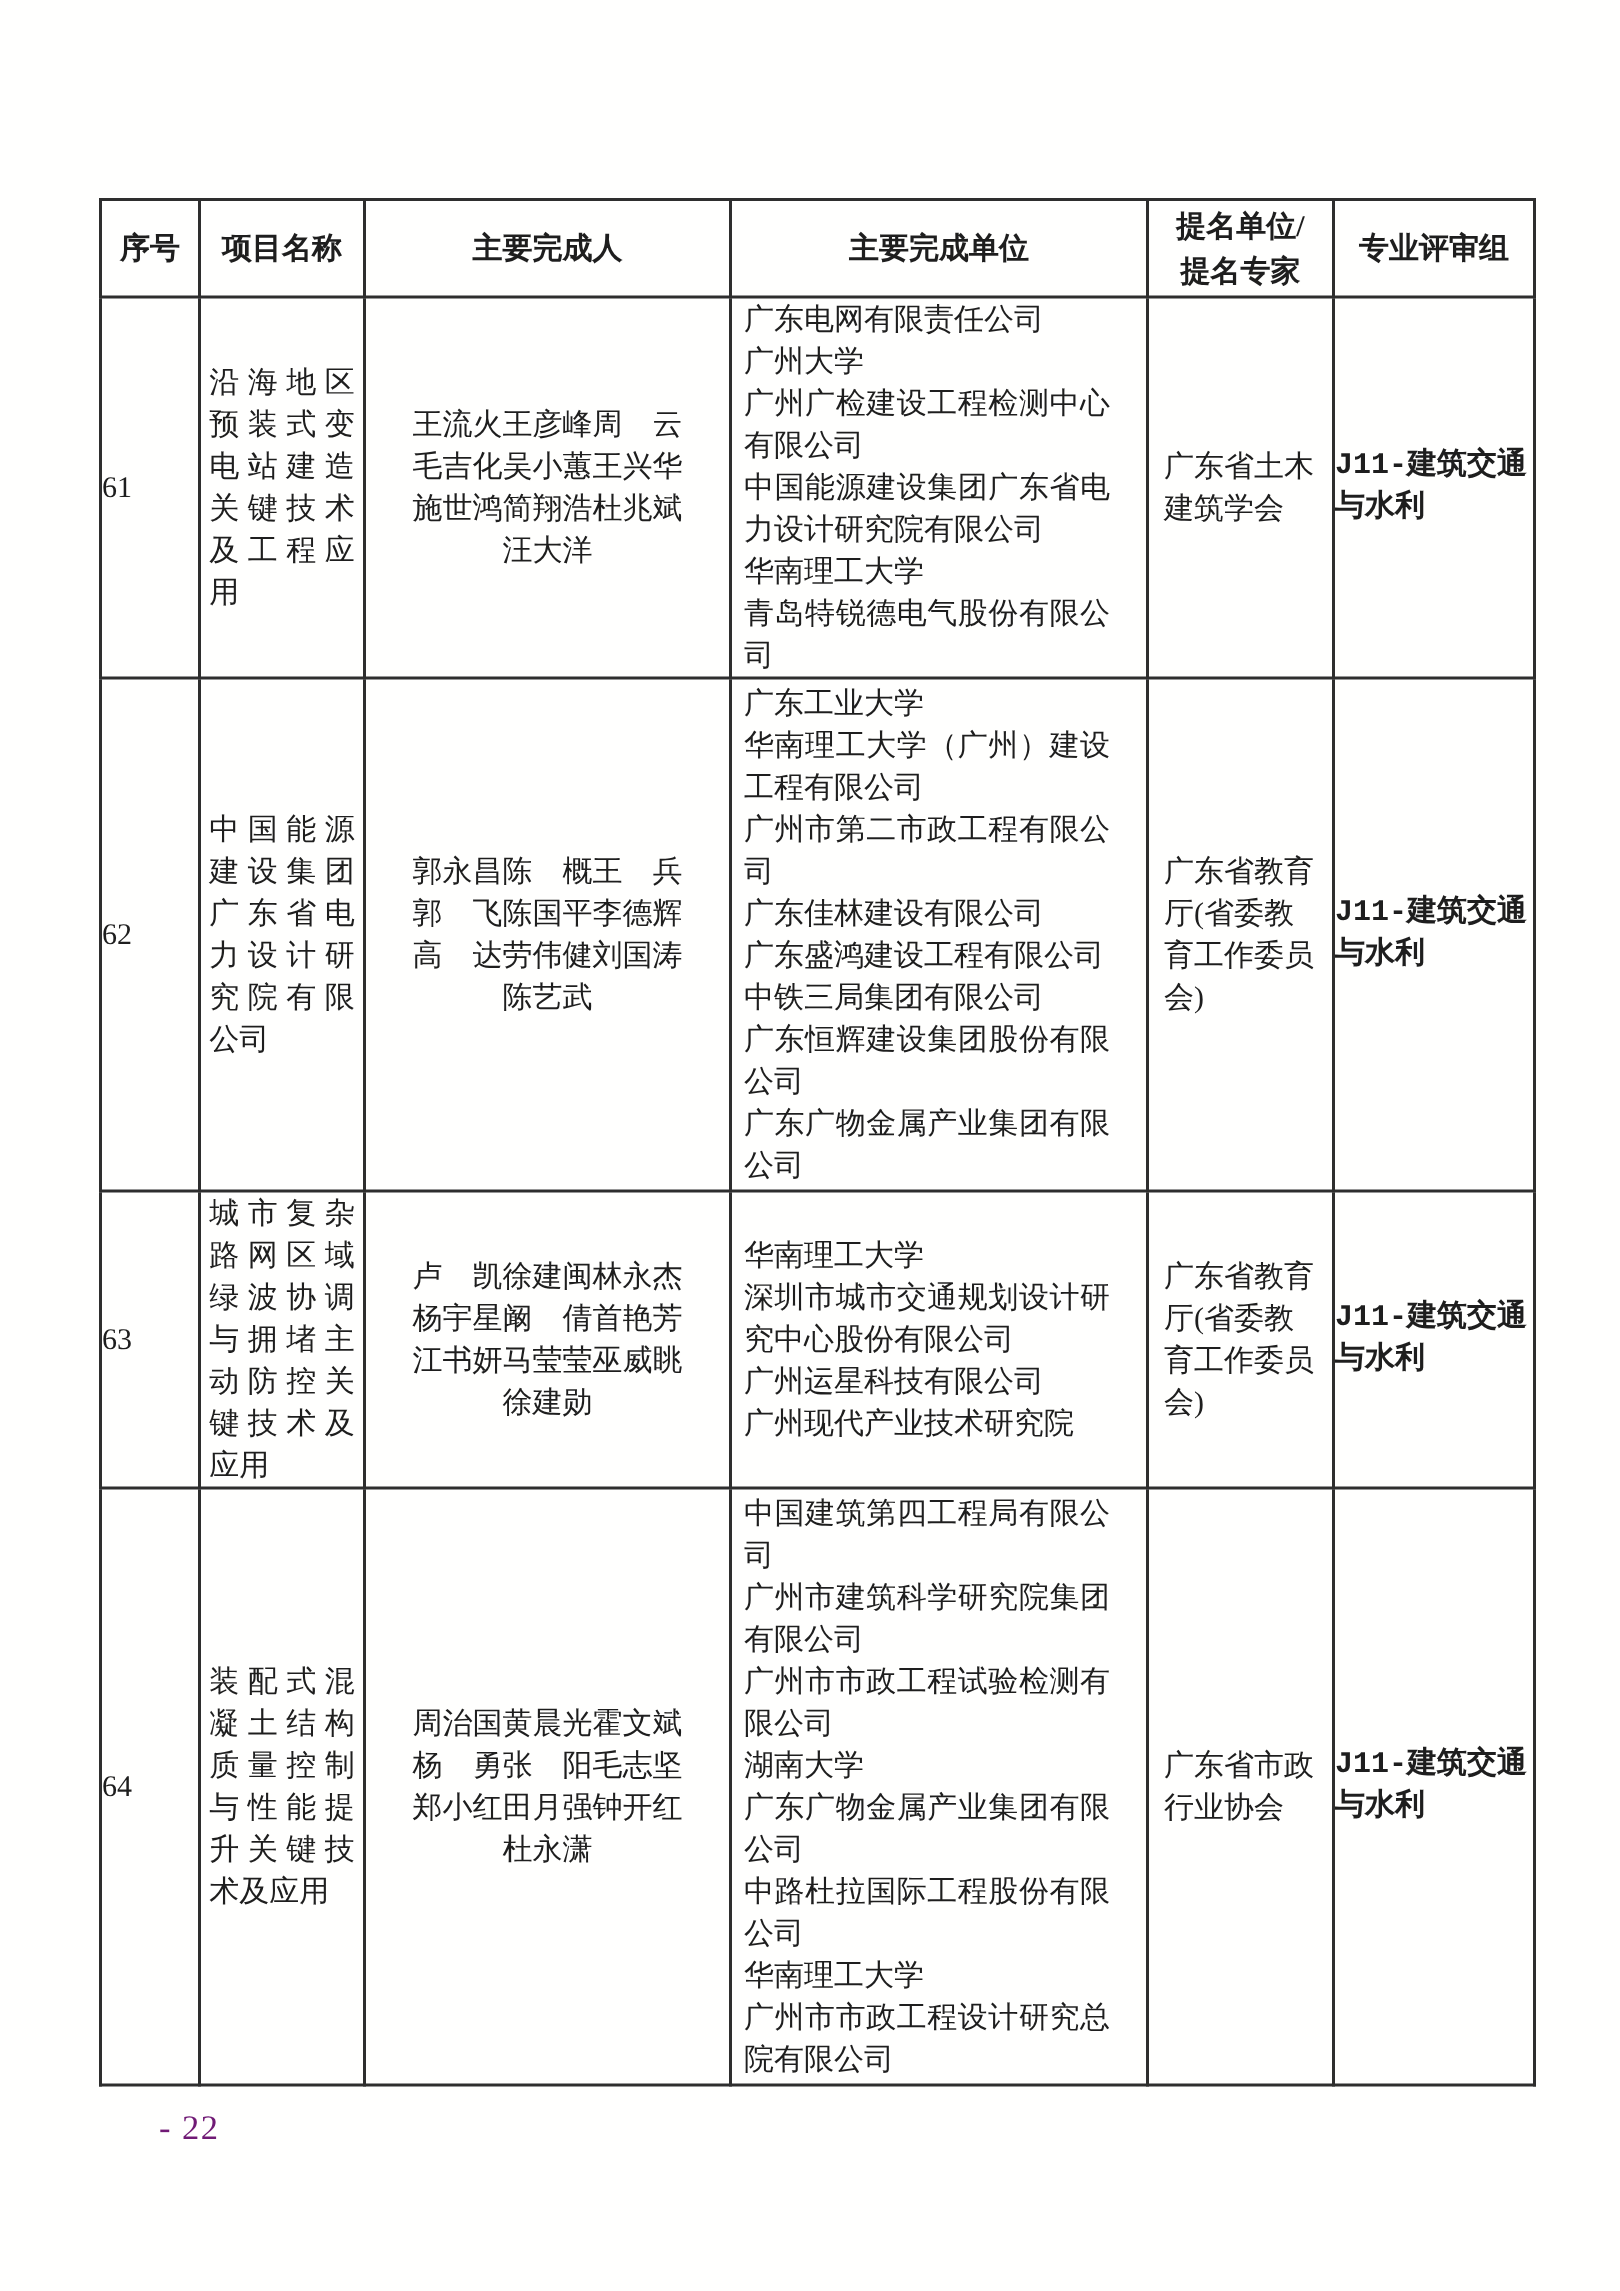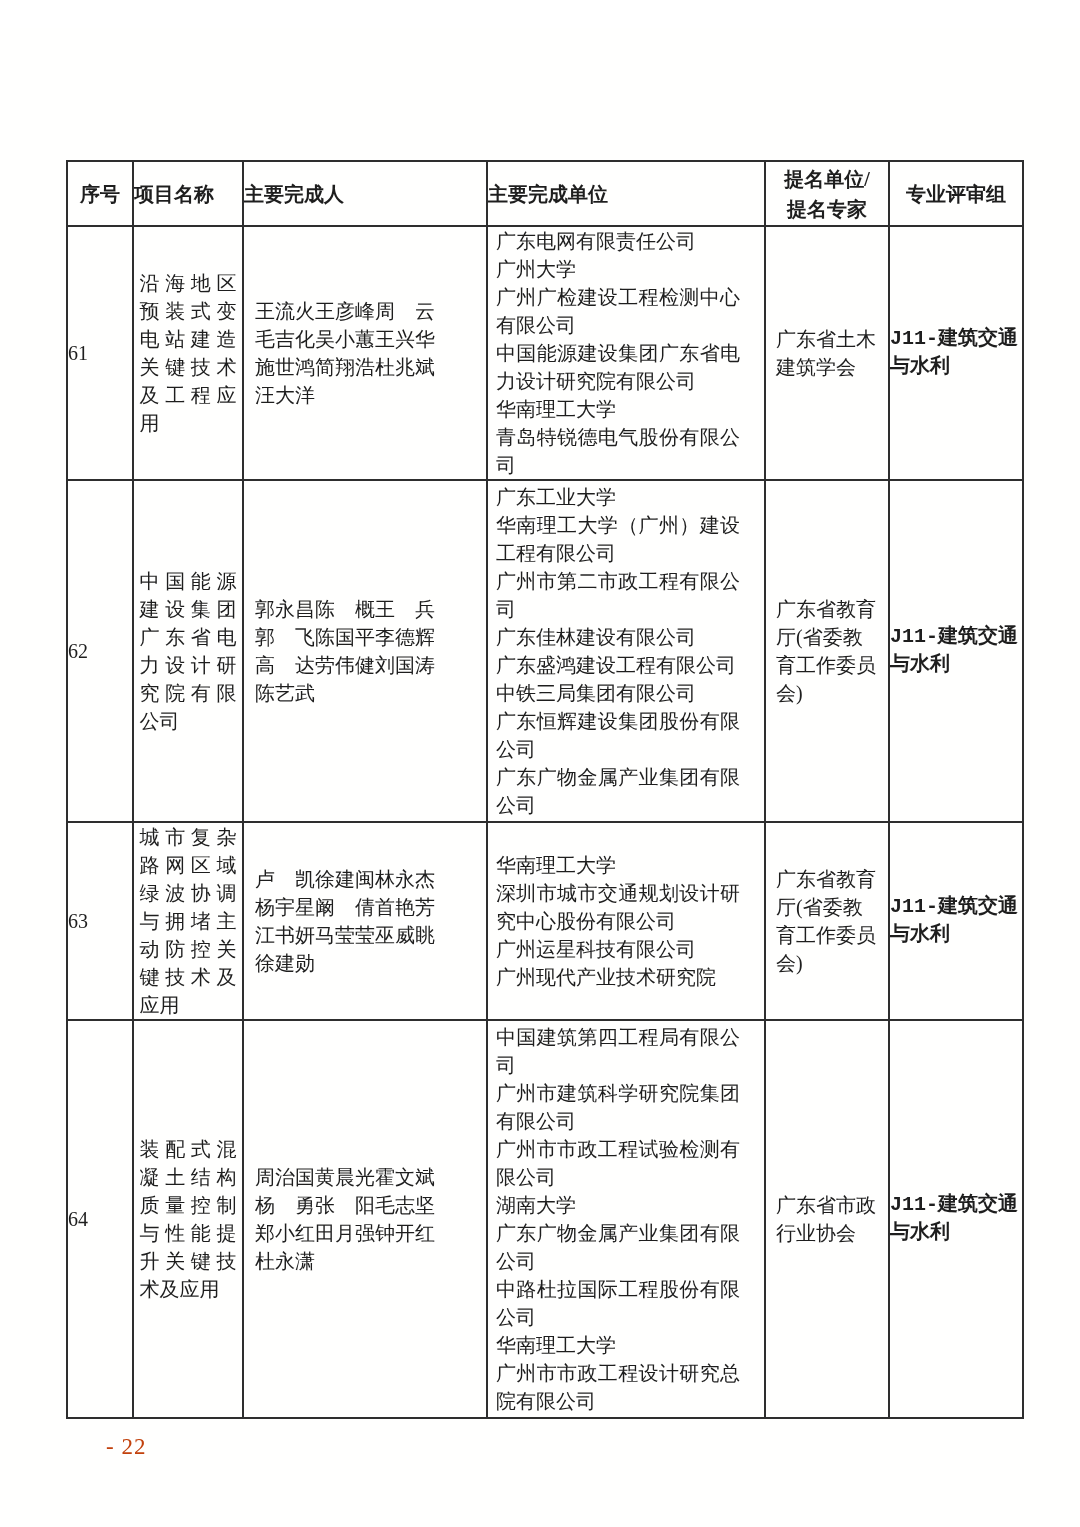--- a/index.html
+++ b/index.html
@@ -2,65 +2,65 @@
 <html><head>
 <meta charset="utf-8">
 <style>
   * { margin:0; padding:0; box-sizing:border-box; }
   html,body { background:#ffffff; }
   body {
     width:1080px; height:1527px; position:relative;
     font-family:"Liberation Serif","DejaVu Serif",serif;
     color:#1e1e1e;
   }
-  .page { position:absolute; inset:0; background:#fffffe;margin-top:28px; }
+  .page { position:absolute; inset:0; background:#fffffe; }
 
   table.award {
     position:absolute; left:66px; top:132px; width:956px;
     border-collapse:collapse; table-layout:fixed;
   }
   .award th, .award td {
     border:2px solid #2e2e2e;
     vertical-align:middle;
     font-size:20px; font-weight:400;
     line-height:28px;
     overflow:hidden;
   }
   .award thead tr { height:65px; }
   .award tbody tr:nth-child(1) { height:248px; }
   .award tbody tr:nth-child(2) { height:342px; }
   .award tbody tr:nth-child(3) { height:198px; }
   .award tbody tr:nth-child(4) { height:398px; }
 
   .award th { font-weight:700; }
   th.h-no { text-align:center; }
-  th.h-left { text-align:left; }
+  th.h-left { text-align:center; }
   th.h-center { text-align:center; white-space:pre-line; line-height:30px; }
 
   td.c-no { text-align:left; }
   td.c-project { }
   .project-text {
     width:97px; margin:0 auto;
     text-align:justify; text-justify:inter-character;
   }
   td.c-people { padding:0 11px; }
-  .people-line { display:flex; justify-content:flex-start;font-family:Liberation Serif, serif; }
+  .people-line { display:flex; justify-content:center;font-family:Liberation Serif, serif; }
   .pname {
     display:inline-block; width:60px;
     text-align:justify; text-align-last:justify;
     white-space:nowrap;
   }
   td.c-units { padding:0 24px 0 8px; }
   .unit { text-align:justify; text-justify:inter-character; }
   td.c-nominator { text-align:left; padding:0 10px; }
   td.c-group { text-align:left; padding:0 0; font-weight:700;font-family:Liberation Mono, monospace; }
 
   .page-footer {
     position:absolute; left:106px; top:1406px;
-    font-size:23px; color:#c2410c; letter-spacing:1px;
+    font-size:23px; color:#701a75; letter-spacing:1px;
   }
 </style>
 </head>
 <body>
 
 <div class="page">
 
   <table class="award">
     <colgroup>
       <col style="width:66px">

